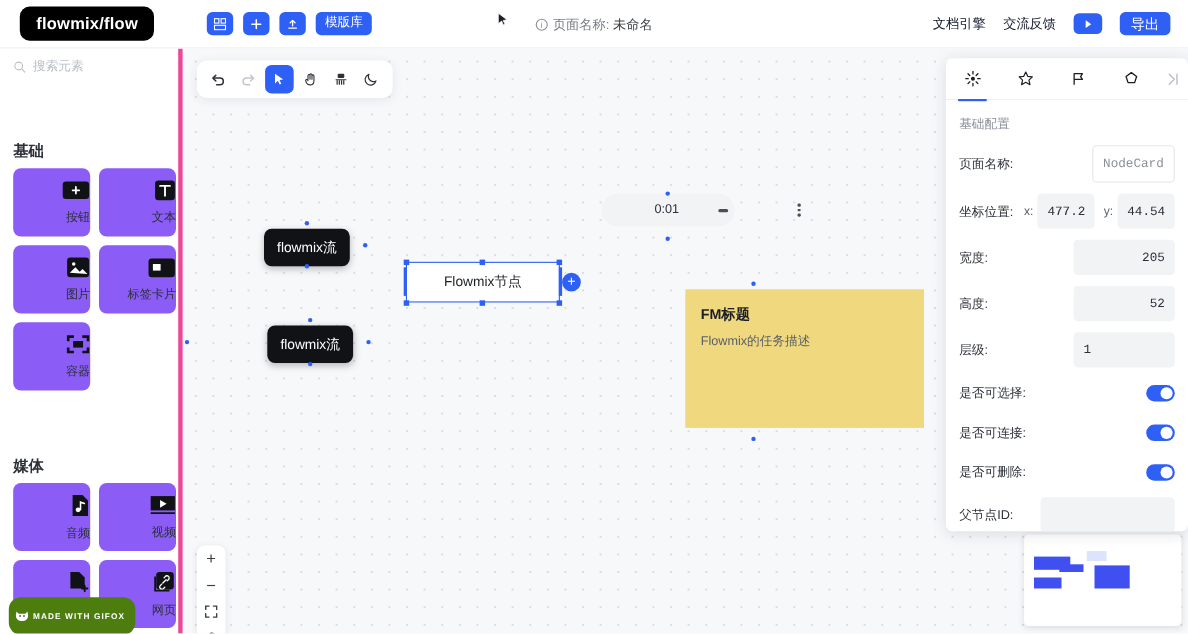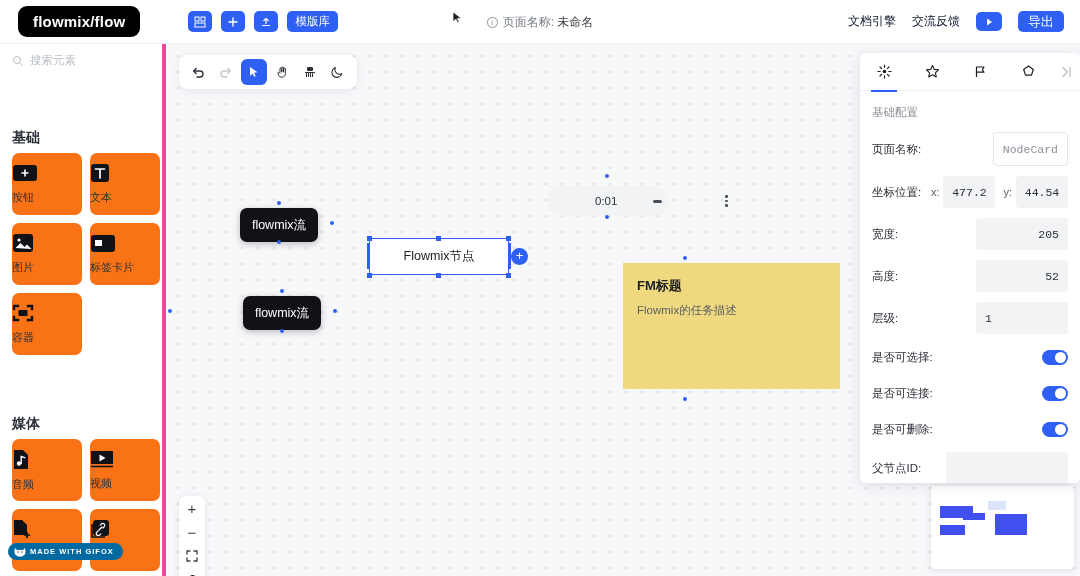--- a/index.html
+++ b/index.html
@@ -70,30 +70,30 @@
   .sec-title {
     font-size: 14px; font-weight: bold; color: #2c3038;
     padding: 5px 0 6px 12px;
     margin-top: 48px;
   }
   .grid {
     display: grid; grid-template-columns: 70px 70px;
     gap: 8px; padding: 0 12px;
   }
   .tile {
-    height: 62px; background: #f97316; border-radius: 7px;
-    display: flex; flex-direction: column; align-items: flex-start;
+    height: 62px; background: #8b5cf6; border-radius: 7px;
+    display: flex; flex-direction: column; align-items: flex-end;
     justify-content: center; gap: 7px; cursor: pointer;
   }
   .tile .lbl { font-size: 11px; color: #2c3038; }
   .tile svg { display: block; }
   .gifox {
     position: absolute; left: 8px; top: 543px;
-    background: #0369a1; color: #fff; border-radius: 11px;
-    height: 17px; display: flex; align-items: center; gap: 4px;
+    background: #4d7c0f; color: #fff; border-radius: 11px;
+    height: 34px; display: flex; align-items: center; gap: 4px;
     padding: 0 9px 0 6px; z-index: 60;
     font-size: 7.5px; font-weight: bold; letter-spacing: 1px;
   }
 
   
   .canvas {
     position: absolute; left: 166px; top: 44px; width: 914px; height: 532px;
     background-color: #f7f8fa;
     background-image: radial-gradient(#d9dce1 1px, transparent 1px);
     background-size: 16px 16px; background-position: 4px 4px;
@@ -427,21 +427,21 @@
     <div class="hdl" style="left:201px; top:192px;"></div>
     <div class="hdl" style="left:270px; top:192px;"></div>
     <div class="hdl" style="left:340px; top:192px;"></div>
     <div class="hdl" style="left:201px; top:229px;"></div>
     <div class="hdl" style="left:270px; top:229px;"></div>
     <div class="hdl" style="left:340px; top:229px;"></div>
     <div class="hdl v" style="left:201px; top:199px;"></div>
     <div class="hdl v" style="left:342px; top:199px;"></div>
     <div class="plusbtn" style="left:345px; top:204px;">+</div>
 
-    <div class="audio" style="left:381px; top:142px; width:121px;gap:36px;">
+    <div class="audio" style="left:381px; top:132px; width:121px;gap:36px;">
       <svg width="9" height="11" viewBox="0 0 9 11">
           <path d="M1.5 1l6 4.5-6 4.5z" fill="#2c3038"></path>
         </svg>
       <span class="t">0:01</span>
       <div class="abar"></div>
       <svg width="13" height="12" viewBox="0 0 13 12">
           <path d="M1 4.3h2.2L6 1.8v8.4L3.2 7.7H1z" fill="#2c3038"></path>
           <path d="M8.2 3.8a3 3 0 010 4.4M10 2.4a5.2 5.2 0 010 7.2" stroke="#2c3038" stroke-width="1" fill="none" stroke-linecap="round"></path>
         </svg>
       <div class="kebab">

